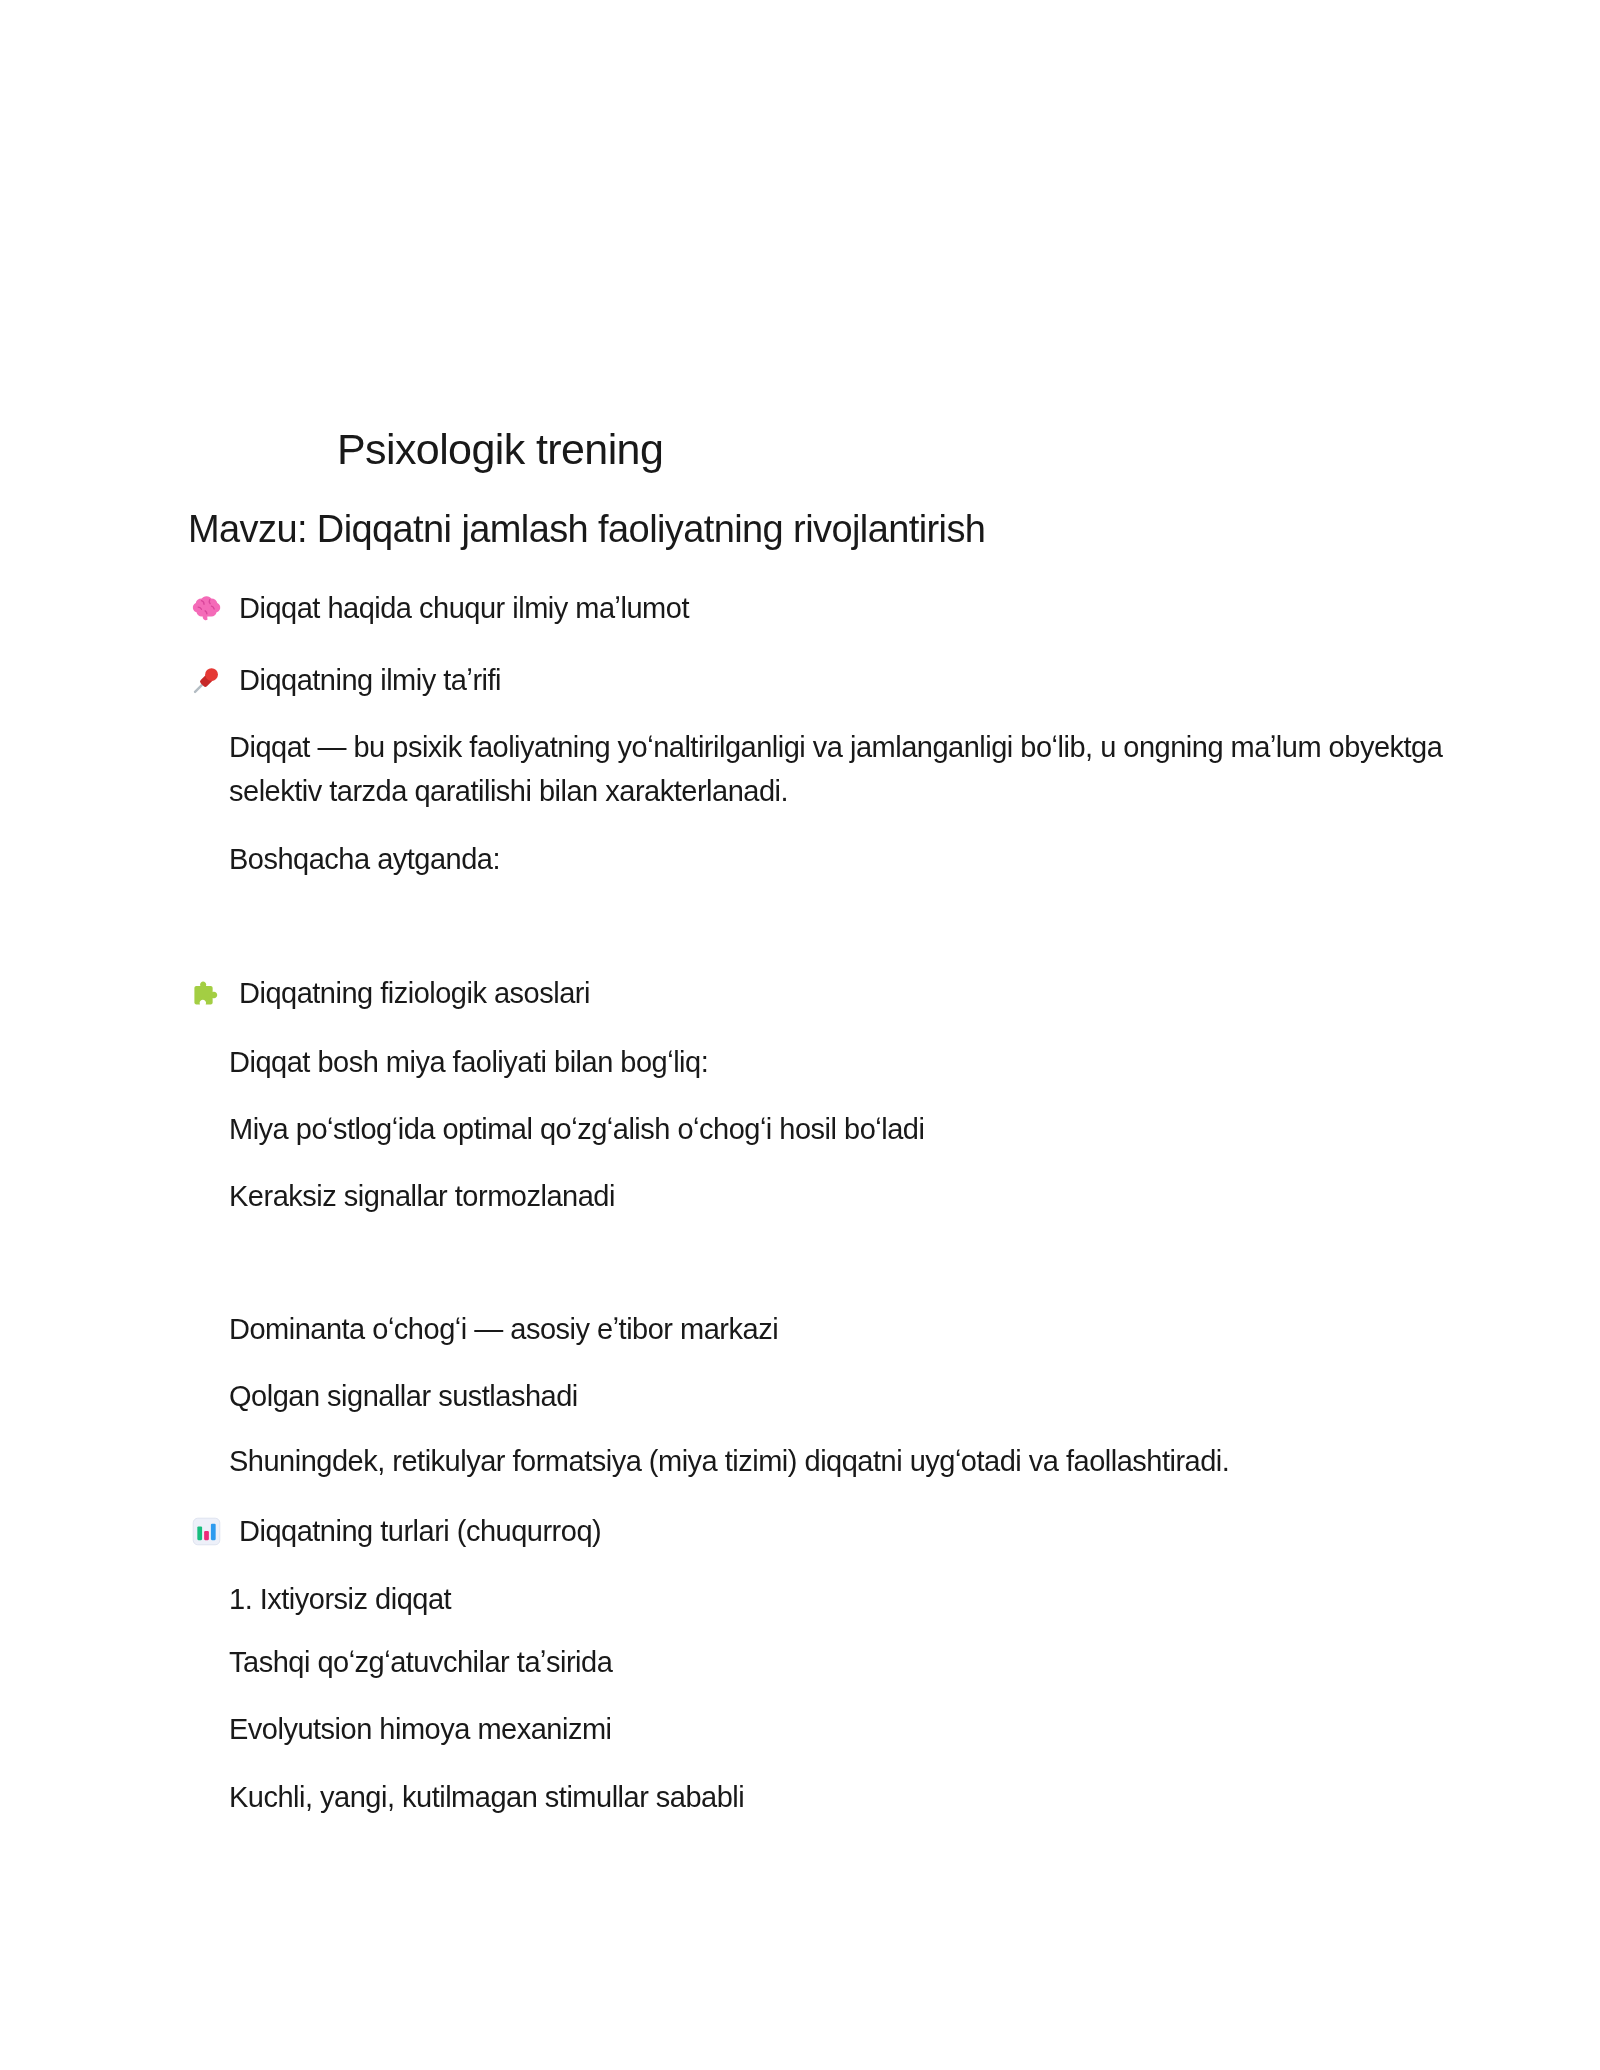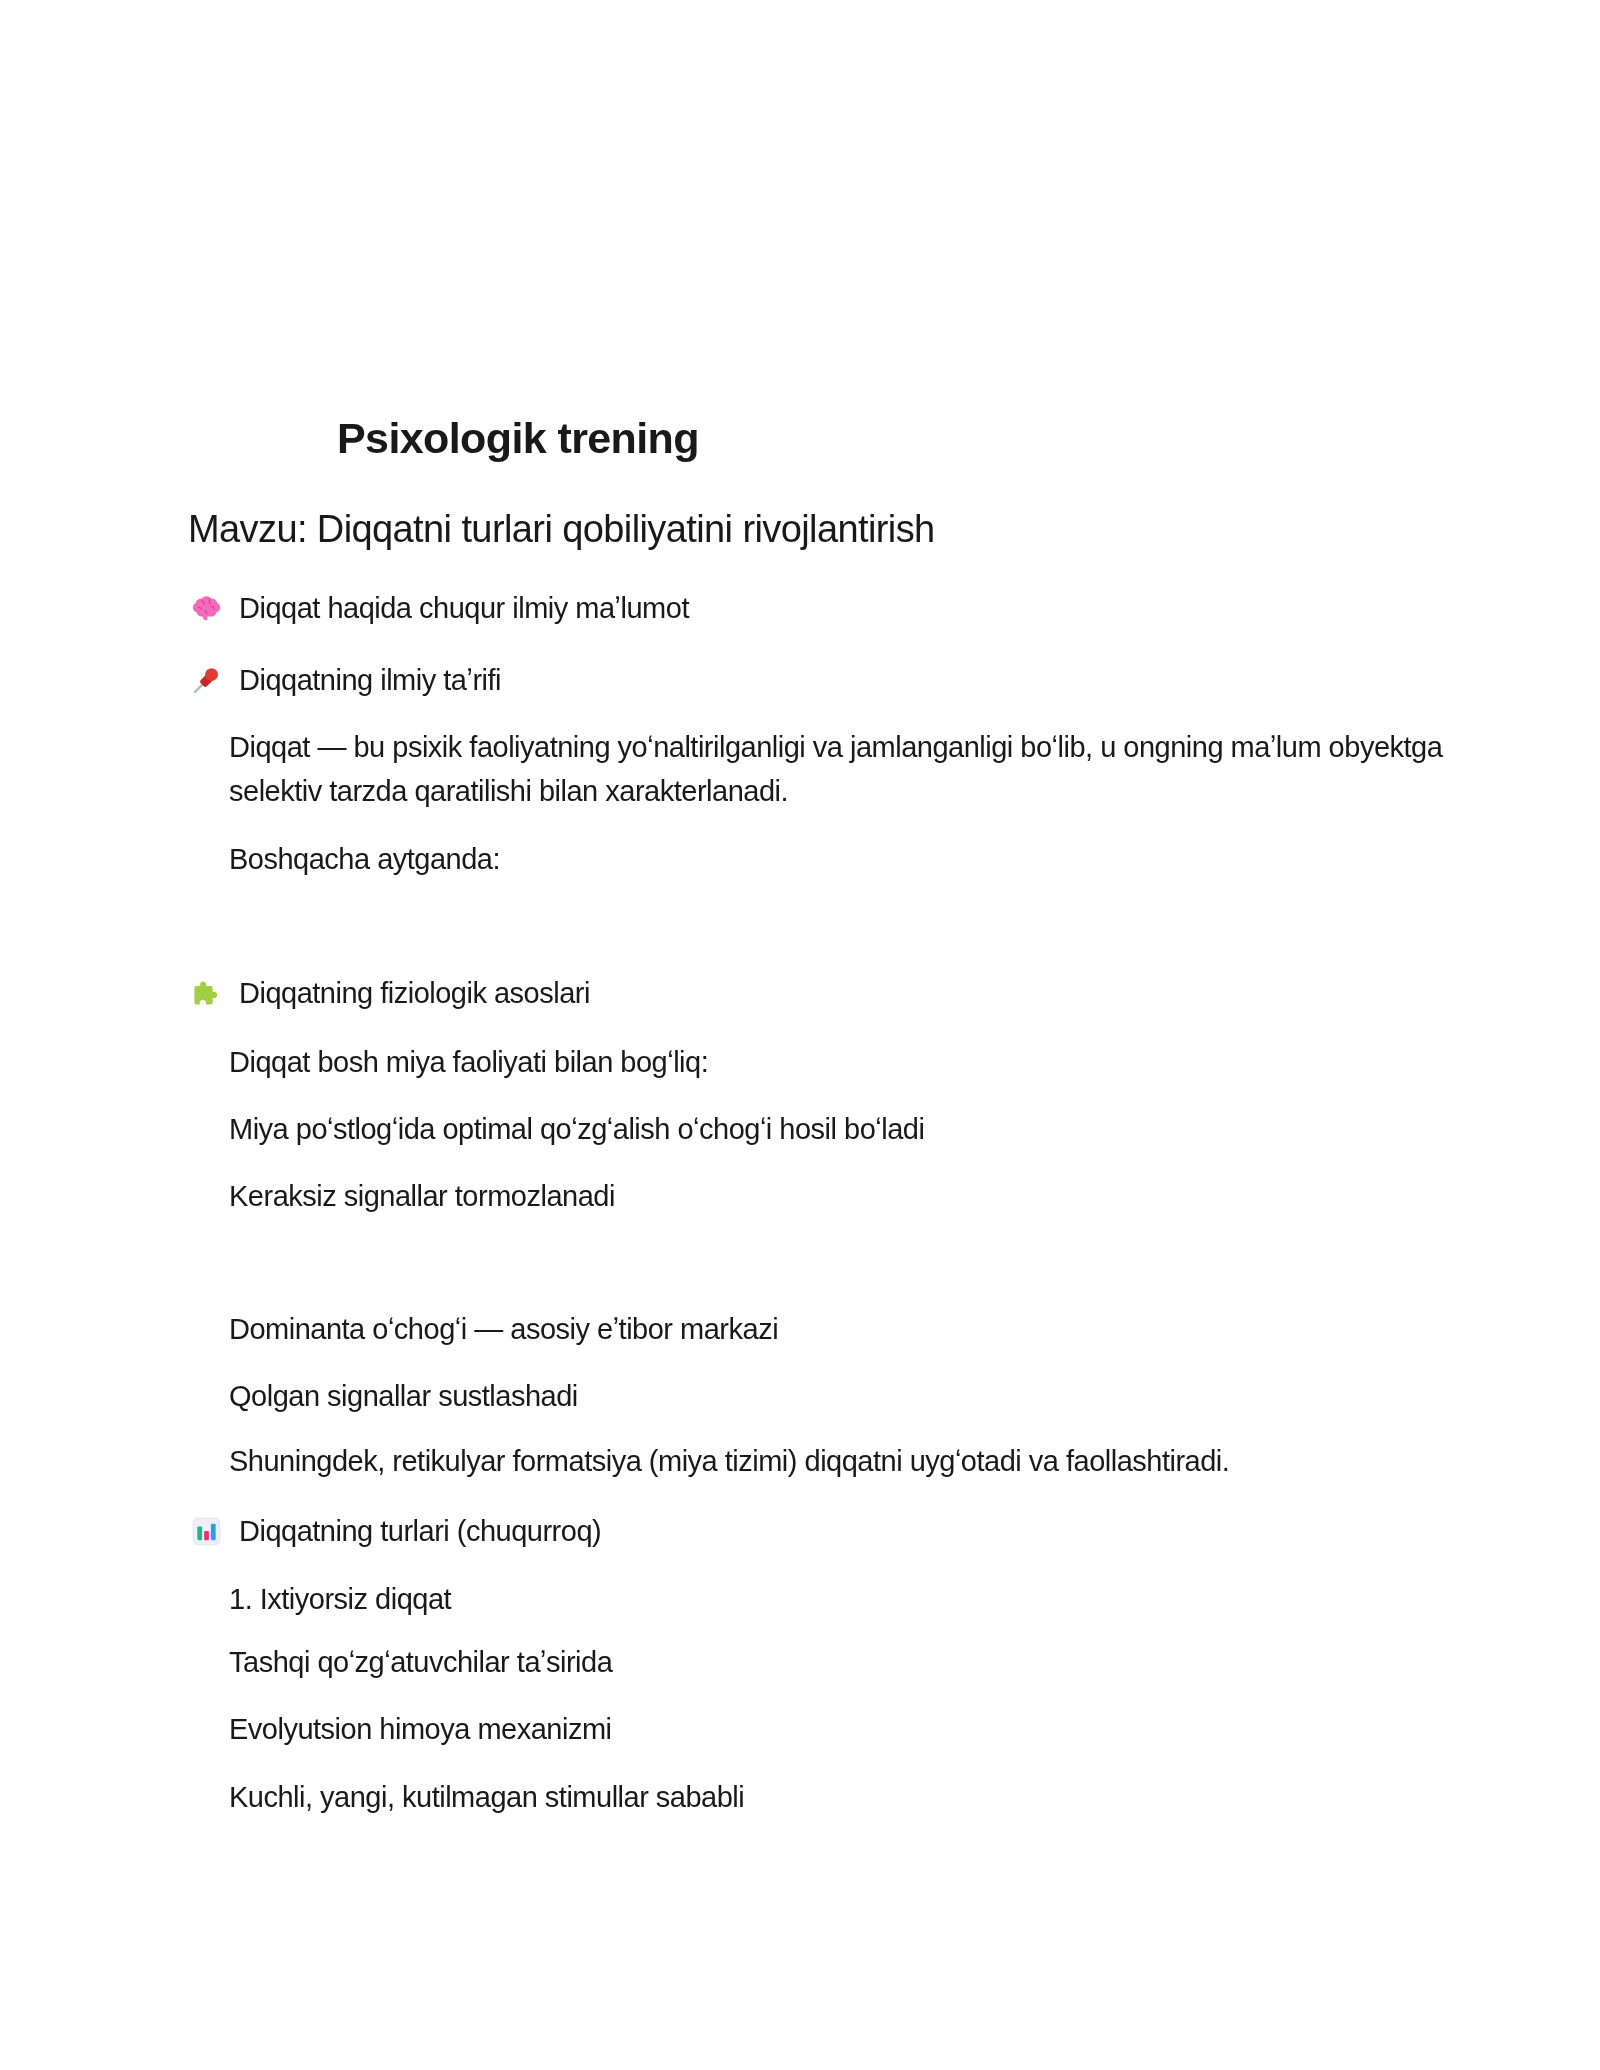--- a/index.html
+++ b/index.html
@@ -8,23 +8,23 @@
     position:relative;
     width:1600px;
     height:2070px;
     background:#ffffff;
     color:#191919;
     font-family:"Liberation Sans", sans-serif;
     overflow:hidden;
   }
   .title {
     position:absolute;
-    left:337px; top:417px;
+    left:337px; top:428px;
     font-size:43px;
-    font-weight:700;
+    font-weight:400;
     letter-spacing:-0.6px;
     line-height:1;
     white-space:nowrap;
     text-align:right;
   }
   .heading {
     position:absolute;
     left:188px; top:510px;
     font-size:38px;
     font-weight:400;
@@ -55,21 +55,21 @@
   .ic { display:block; width:33px; height:33px; flex:0 0 33px; }
   .ic svg { width:33px; height:33px; display:block; }
 </style>
 </head>
 <body>
 
 <div class="doc">
 
   <h1 class="title">Psixologik trening</h1>
 
-  <h2 class="heading">Mavzu: Diqqatni turlari qobiliyatini rivojlantirish</h2>
+  <h2 class="heading">Mavzu: Diqqatni jamlash faoliyatning rivojlantirish</h2>
 
   <div class="iconline" style="top:592px">
     <span class="ic">
       <svg viewBox="0 0 36 36">
         <path fill="#F46BB8" d="M18 4.5c-2.6 0-4.2 1.2-5.2 2.7C9.4 7.1 6.9 9 6.3 12 3.9 13 2.7 15.4 3.2 17.9c.4 2 1.9 3.7 3.9 4.3.5 2.6 2.8 4.6 5.6 4.6h1.2c-.1 1.5.4 3 2.1 3.7 1.1.4 2.4.2 3.2-.6-.3-1-.4-2-.3-3.1h4.5c2.8 0 5.1-2 5.6-4.6 2-.6 3.5-2.3 3.9-4.3.5-2.5-.7-4.9-3.1-5.9-.6-3-3.1-4.9-6.5-4.9-1-1.5-2.7-2.6-5.3-2.6z"></path>
         <path fill="none" stroke="#D9459B" stroke-width="1.5" stroke-linecap="round" d="M12.5 9.5c1.8.6 2.8 2 2.8 3.8M21.5 8.5c-.8 1.4-.7 2.9.4 4.2M9 16.5c1.6.1 2.9 1 3.5 2.4M23.5 15.5c1.5.4 2.5 1.5 2.8 3M16.5 20.5c1.2.7 1.9 1.9 1.9 3.3"></path>
       </svg>
     </span>
     <span>Diqqat haqida chuqur ilmiy maʼlumot</span>
   </div>

